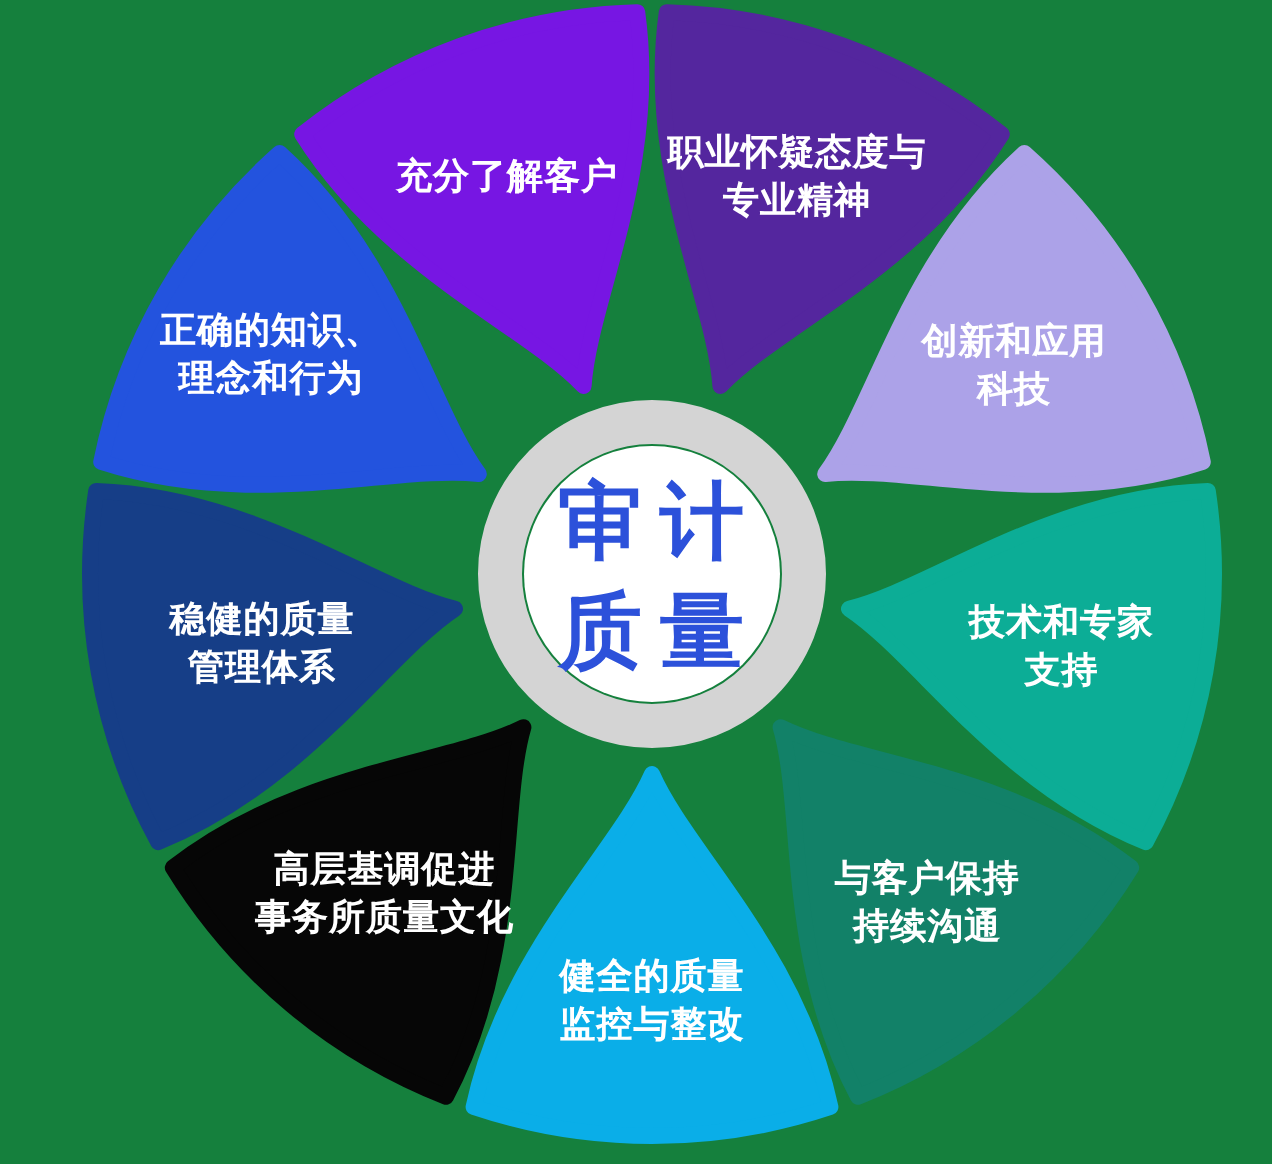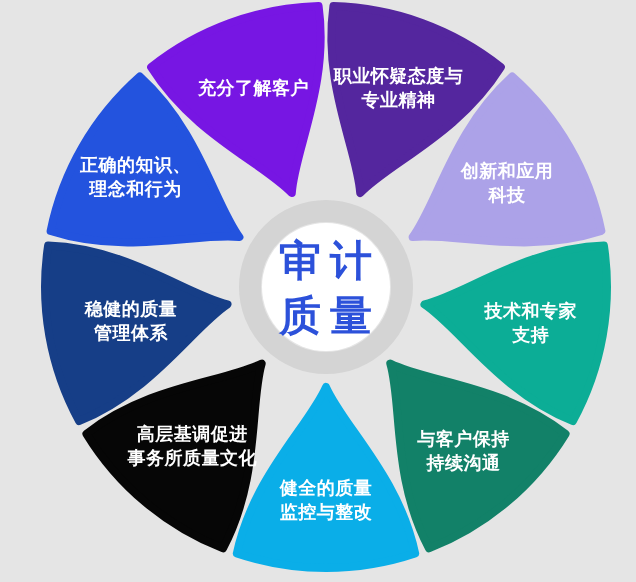--- a/index.html
+++ b/index.html
@@ -5,21 +5,21 @@
   html, body {
     margin: 0;
     padding: 0;
     background: #ffffff;
     font-family: "Liberation Sans", "DejaVu Sans", sans-serif;
   }
   .stage {
     position: relative;
     width: 636px;
     height: 582px;
-    background: #e5e5e5;
+    background: #15803d;
     overflow: hidden;
   }
   svg { display: block; }
   .petal-label {
     font-size: 18px;
     font-weight: bold;
     fill: #ffffff;
     text-anchor: middle;
     letter-spacing: 0.5px;
   }

